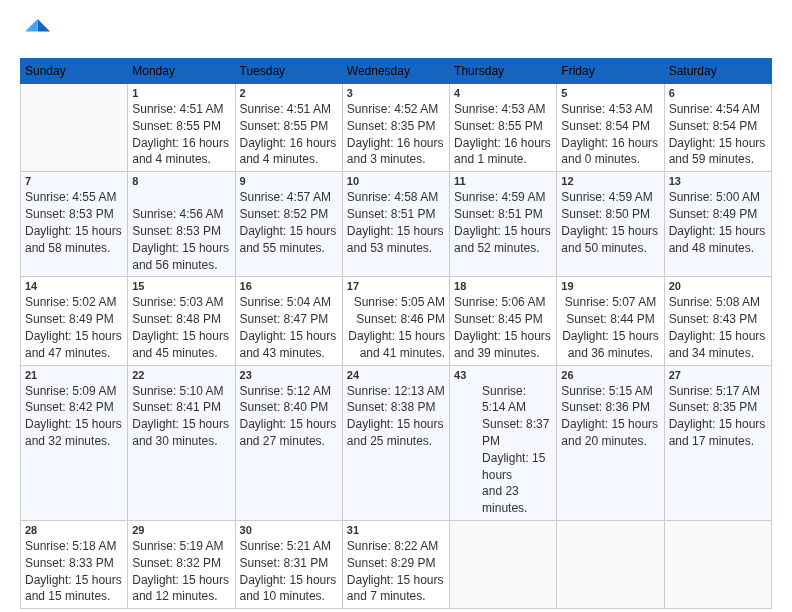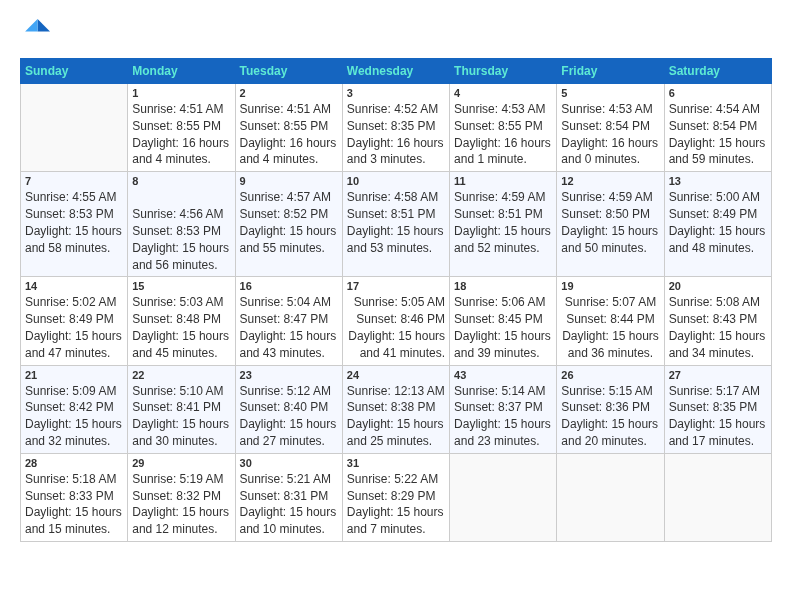--- a/index.html
+++ b/index.html
@@ -44,23 +44,23 @@
       font-size: 14px;
       color: #555;
     }
     table {
       width: 100%;
       border-collapse: collapse;
       table-layout: fixed;
     }
     th {
       background: #1565c0;
-      color: #5eead4;
+      color: #000000;
       font-size: 12px;
-      font-weight: bold;
+      font-weight: normal;
       padding: 5px 4px;
       text-align: left;
       border: 1px solid #1565c0;
     }
     td {
       border: 1px solid #ccc;
       vertical-align: top;
       padding: 3px 4px;
       font-size: 9.5px;
       color: #333;
@@ -296,21 +296,21 @@
           </td>
           <td>
             <span class="day-number">24</span>
             <div class="day-info" style="white-space: pre-line;">Sunrise: 12:13 AM
 Sunset: 8:38 PM
 Daylight: 15 hours
 and 25 minutes.</div>
           </td>
           <td>
             <span class="day-number">43</span>
-            <div class="day-info" style="white-space: pre-line;">Sunrise: 5:14 AM
+            <div class="day-info" style="white-space: pre-line; margin-left: 28px;">Sunrise: 5:14 AM
 Sunset: 8:37 PM
 Daylight: 15 hours
 and 23 minutes.</div>
           </td>
           <td>
             <span class="day-number">26</span>
             <div class="day-info" style="white-space: pre-line;">Sunrise: 5:15 AM
 Sunset: 8:36 PM
 Daylight: 15 hours
 and 20 minutes.</div>
@@ -340,21 +340,21 @@
           </td>
           <td>
             <span class="day-number">30</span>
             <div class="day-info" style="white-space: pre-line;">Sunrise: 5:21 AM
 Sunset: 8:31 PM
 Daylight: 15 hours
 and 10 minutes.</div>
           </td>
           <td>
             <span class="day-number">31</span>
-            <div class="day-info" style="white-space: pre-line;">Sunrise: 5:22 AM
+            <div class="day-info" style="white-space: pre-line;">Sunrise: 8:22 AM
 Sunset: 8:29 PM
 Daylight: 15 hours
 and 7 minutes.</div>
           </td>
           <td class="empty" style="background: rgb(249, 249, 249);"></td>
           <td class="empty" style="background: rgb(249, 249, 249);"></td>
           <td class="empty" style="background: rgb(249, 249, 249);"></td>
         </tr>
       </tbody>
   </table>

